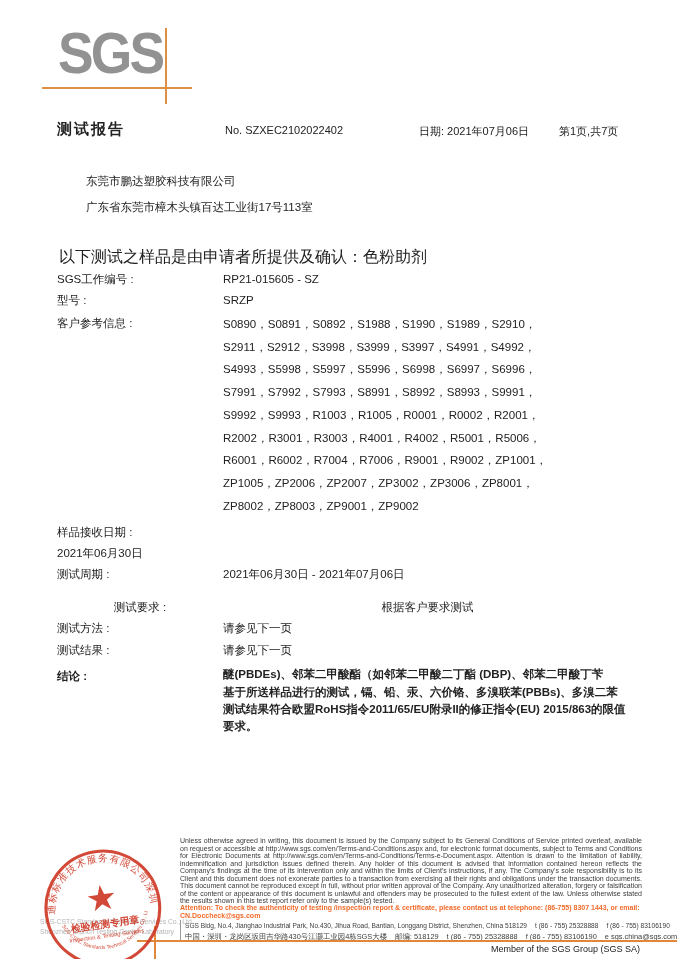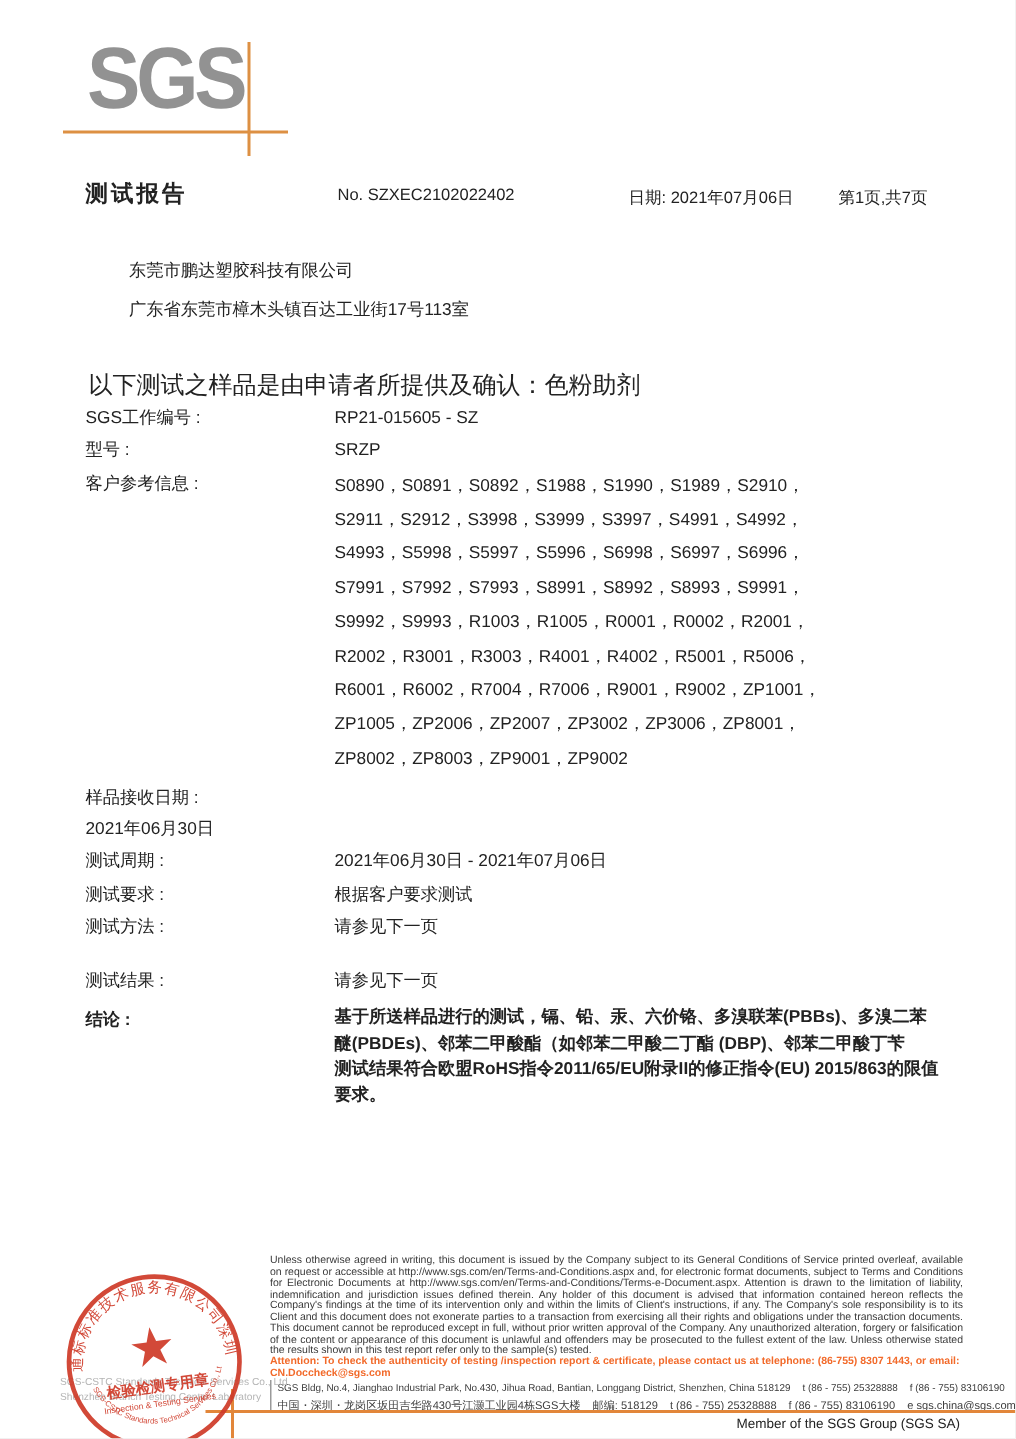--- a/index.html
+++ b/index.html
@@ -25,22 +25,22 @@
   
   .intro{position:absolute;left:59px;top:247px;font-size:16px;color:#222;}
   .fields{position:absolute;left:57px;top:269px;width:575px;font-size:11.5px;color:#222;}
   .field-row{display:flex;align-items:flex-start;}
   .field-label{width:166px;flex:none;line-height:21px;}
   .field-value{flex:1;line-height:21px;}
   .field-value div{line-height:21px;}
   .row-2{margin-top:2px;}
   .row-2 .field-value div{line-height:22.7px;}
   .row-3{margin-top:5px;flex-direction:column;}
-  .row-5{margin-top:2px;}
-  .row-7{margin-top:15px;}
+  .row-5{margin-top:12px;text-align:center;}
+  .row-7{margin-top:1px;}
   .row-8{margin-top:5px;font-weight:bold;}
   .row-8 .field-value div{line-height:17.3px;}
 
   
   .disclaimer{position:absolute;left:180px;top:837px;width:462px;font-size:7px;line-height:7.5px;
               text-align:justify;color:#3a3a3a;margin:0;}
   .attention{position:absolute;left:180px;top:904px;width:462px;font-size:7px;line-height:7.6px;
              font-weight:700;color:#f26a2a;margin:0;}
   .addr-block{position:absolute;left:180px;top:920px;width:470px;border-left:1px solid #9a9a9a;
               padding-left:4px;color:#3c3c3c;}
@@ -129,22 +129,22 @@
       </div>
       <div class="field-row row-7">
         <div class="field-label">测试结果 :</div>
         <div class="field-value">
           <div>请参见下一页</div>
         </div>
       </div>
       <div class="field-row row-8">
         <div class="field-label">结论 :</div>
         <div class="field-value">
+          <div>醚(PBDEs)、邻苯二甲酸酯（如邻苯二甲酸二丁酯 (DBP)、邻苯二甲酸丁苄</div>
           <div>基于所送样品进行的测试，镉、铅、汞、六价铬、多溴联苯(PBBs)、多溴二苯</div>
-          <div>醚(PBDEs)、邻苯二甲酸酯（如邻苯二甲酸二丁酯 (DBP)、邻苯二甲酸丁苄</div>
           <div>测试结果符合欧盟RoHS指令2011/65/EU附录II的修正指令(EU) 2015/863的限值</div>
           <div>要求。</div>
         </div>
       </div>
     </div>
 
   <p class="disclaimer">Unless otherwise agreed in writing, this document is issued by the Company subject to its General Conditions of Service printed overleaf, available on request or accessible at http://www.sgs.com/en/Terms-and-Conditions.aspx and, for electronic format documents, subject to Terms and Conditions for Electronic Documents at http://www.sgs.com/en/Terms-and-Conditions/Terms-e-Document.aspx. Attention is drawn to the limitation of liability, indemnification and jurisdiction issues defined therein. Any holder of this document is advised that information contained hereon reflects the Company's findings at the time of its intervention only and within the limits of Client's instructions, if any. The Company's sole responsibility is to its Client and this document does not exonerate parties to a transaction from exercising all their rights and obligations under the transaction documents. This document cannot be reproduced except in full, without prior written approval of the Company. Any unauthorized alteration, forgery or falsification of the content or appearance of this document is unlawful and offenders may be prosecuted to the fullest extent of the law. Unless otherwise stated the results shown in this test report refer only to the sample(s) tested.</p>
   <p class="attention">Attention: To check the authenticity of testing /inspection report &amp; certificate, please contact us at telephone: (86-755) 8307 1443, or email: CN.Doccheck@sgs.com</p>
 
   <div class="addr-block">

